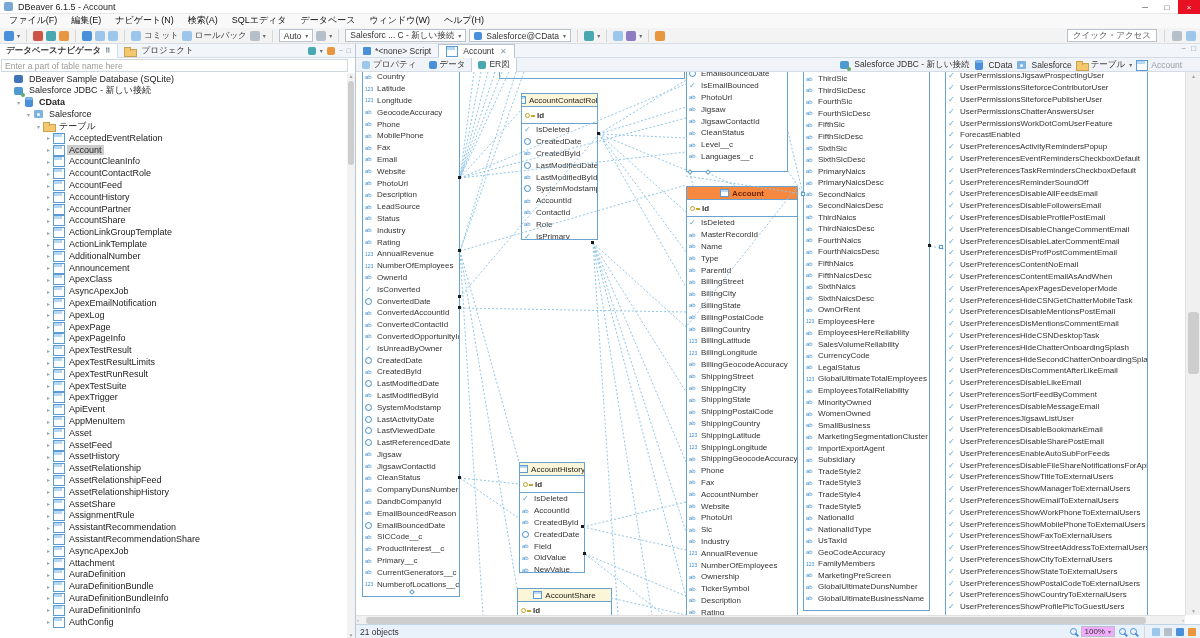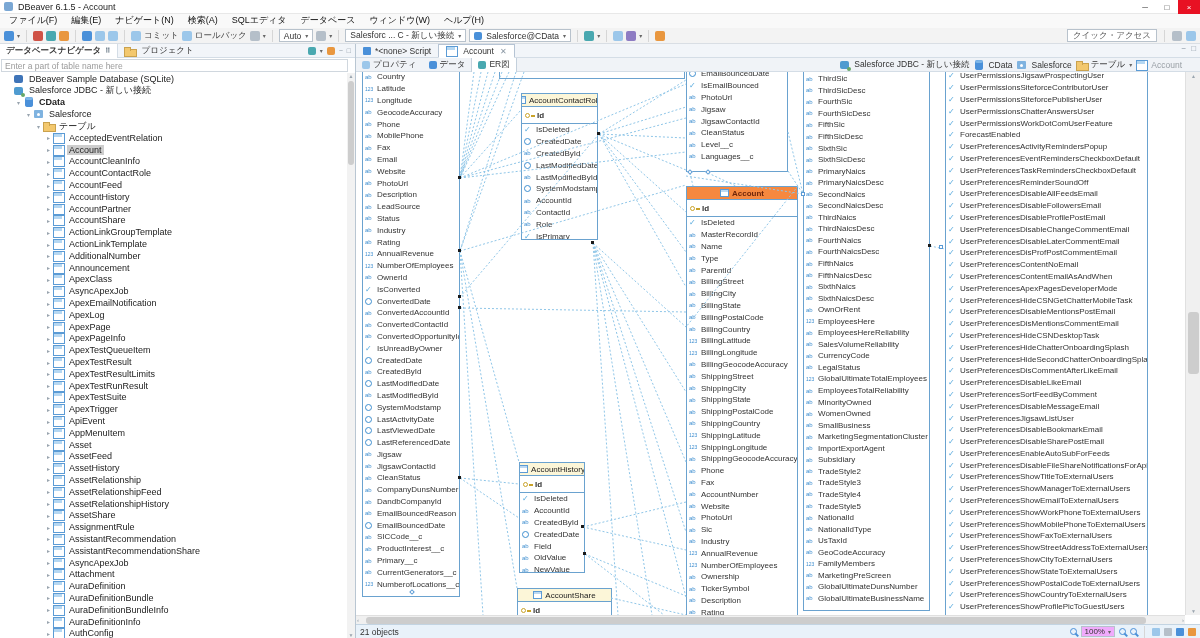--- a/index.html
+++ b/index.html
@@ -312,25 +312,20 @@
         <span class="lbl">ApexPage</span>
       </div>
       <div class="trow" style="padding-left: 44px;">
         <span class="arr">▸</span>
         <span class="ticn i-table"></span>
         <span class="lbl">ApexPageInfo</span>
       </div>
       <div class="trow" style="padding-left: 44px;">
         <span class="arr">▸</span>
         <span class="ticn i-table"></span>
-        <span class="lbl">ApexTestQueueItem</span>
-      </div>
-      <div class="trow" style="padding-left: 44px;">
-        <span class="arr">▸</span>
-        <span class="ticn i-table"></span>
         <span class="lbl">ApexTestResult</span>
       </div>
       <div class="trow" style="padding-left: 44px;">
         <span class="arr">▸</span>
         <span class="ticn i-table"></span>
         <span class="lbl">ApexTestResultLimits</span>
       </div>
       <div class="trow" style="padding-left: 44px;">
         <span class="arr">▸</span>
         <span class="ticn i-table"></span>

